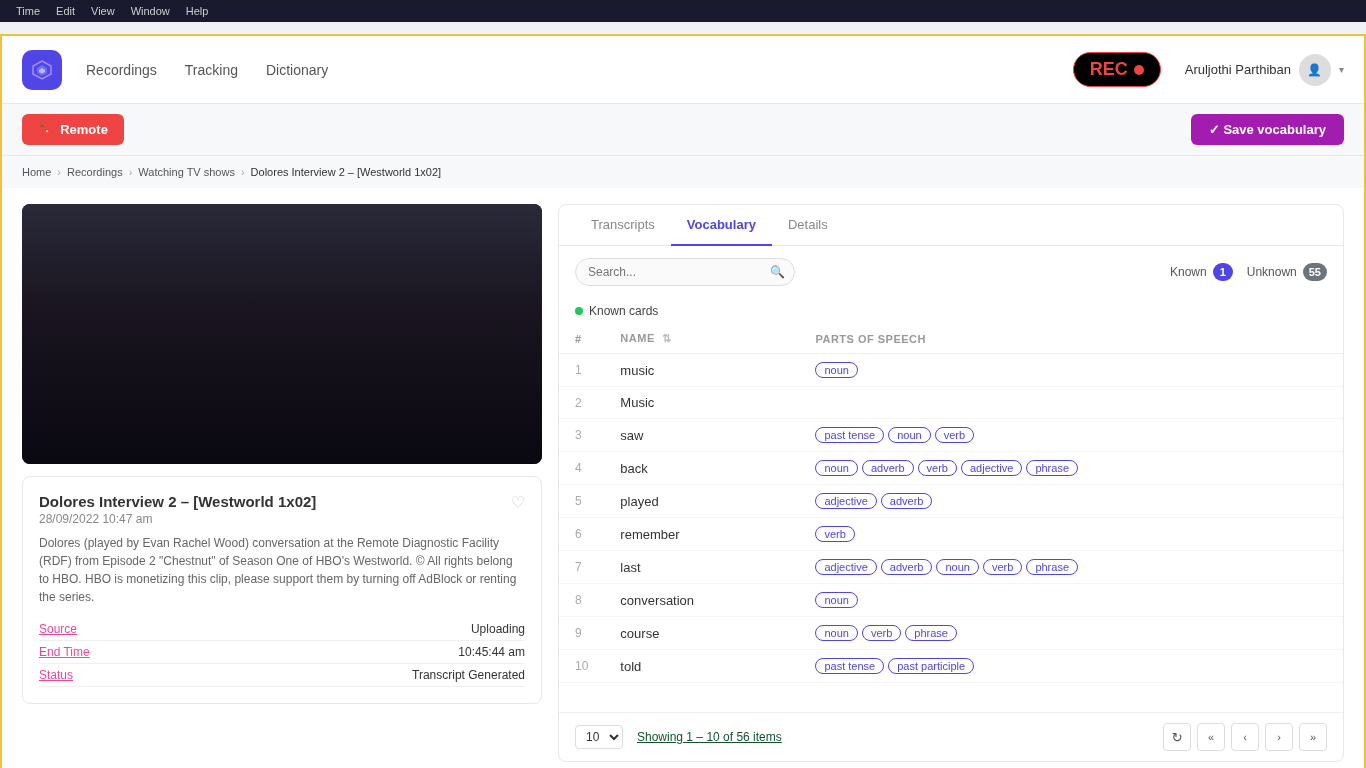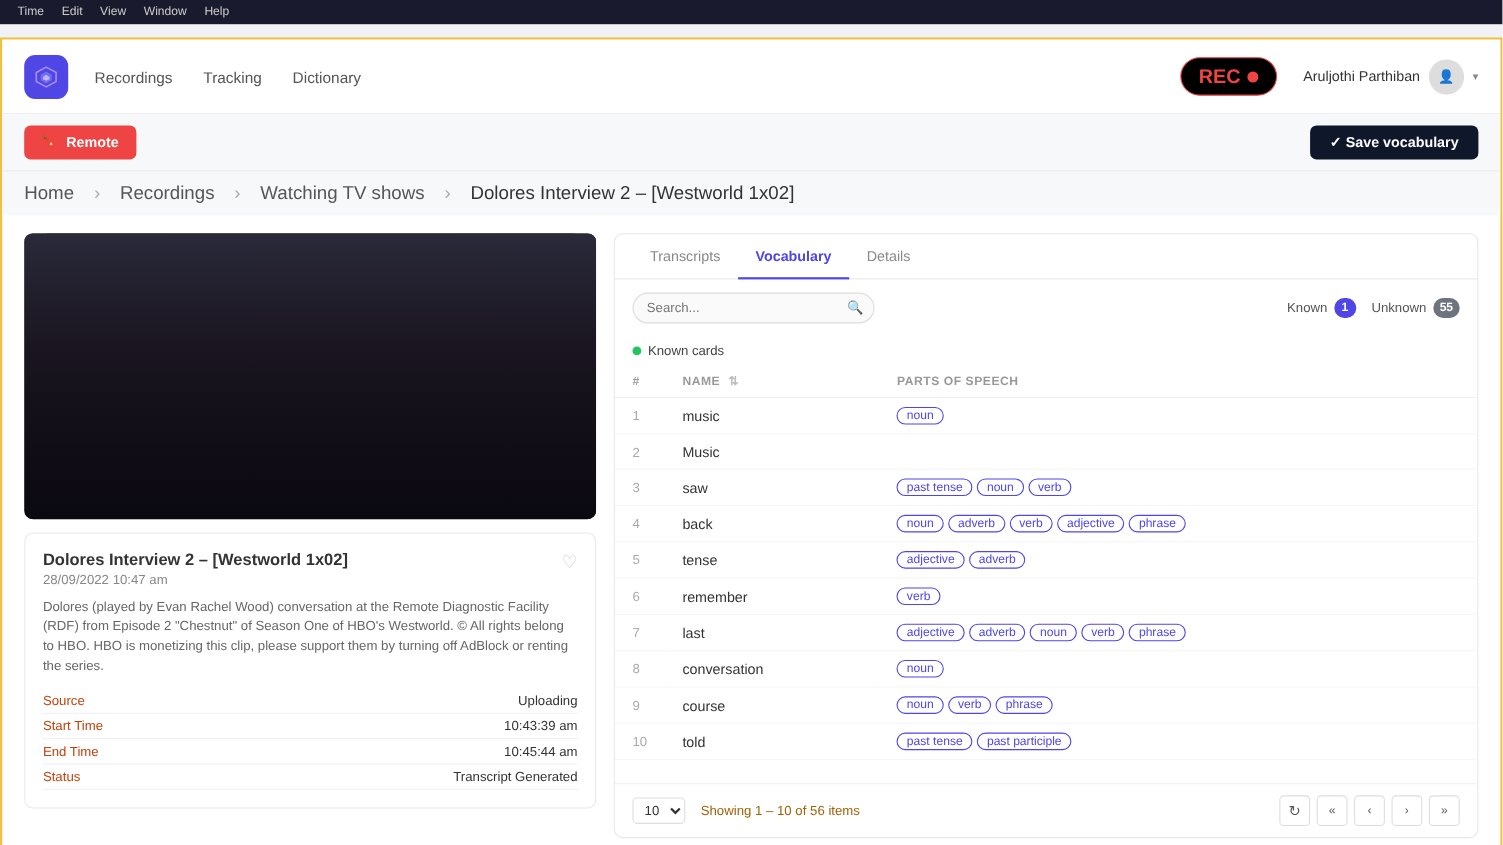--- a/index.html
+++ b/index.html
@@ -21,24 +21,24 @@
     .rec-btn { background: #000000; border: 1.5px solid #e44; color: #e44; border-radius: 20px; padding: 6px 16px; font-size: 18px; font-weight: 600; cursor: pointer; display: flex; align-items: center; gap: 6px; margin-right: 24px; }
     .rec-dot { width: 10px; height: 10px; background: #e44; border-radius: 50%; }
     .user-area { display: flex; align-items: center; gap: 8px; cursor: pointer; }
     .user-name { font-size: 13px; color: #333; font-weight: 400; }
     .user-avatar { width: 32px; height: 32px; background: #ddd; border-radius: 50%; overflow: hidden; display: flex; align-items: center; justify-content: center; font-size: 12px; color: #888; }
     .chevron-down { font-size: 10px; color: #888; }
 
     
     .action-bar { background: #f7f8fa; border-bottom: 1px solid #e8e8e8; padding: 10px 20px; display: flex; align-items: center; justify-content: space-between; flex-shrink: 0; }
     .delete-btn { background: #e44; color: #fff; border: none; border-radius: 6px; padding: 8px 16px; font-size: 13px; font-weight: 600; cursor: pointer; display: flex; align-items: center; gap: 6px; }
-    .save-btn { background: #0f172a; color: #fff; border: none; border-radius: 6px; padding: 8px 18px; font-size: 13px; font-weight: 600; cursor: pointer; display: flex; align-items: center; gap: 6px; }
-
-    
-    .breadcrumb { padding: 10px 20px; display: flex; align-items: flex-end; gap: 18px; font-size: 17px; color: #666; background: #f7f8fa; flex-shrink: 0; }
+    .save-btn { background: #a21caf; color: #fff; border: none; border-radius: 6px; padding: 8px 18px; font-size: 13px; font-weight: 600; cursor: pointer; display: flex; align-items: center; gap: 6px; }
+
+    
+    .breadcrumb { padding: 10px 20px; display: flex; align-items: flex-end; gap: 6px; font-size: 11px; color: #666; background: #f7f8fa; flex-shrink: 0; }
     .breadcrumb-sep { color: #aaa; }
     .breadcrumb-link { color: #555; cursor: pointer; }
     .breadcrumb-current { color: #333; font-weight: 500; }
 
     
     .main-content { display: flex; flex: 1; overflow: hidden; padding: 16px 20px; gap: 16px; }
 
     
     .left-panel { width: 520px; flex-shrink: 0; display: flex; flex-direction: column; gap: 12px; overflow-y: auto; }
     .video-thumb { width: 100%; height: 260px; background: #222; border-radius: 8px; overflow: hidden; position: relative; }
@@ -46,21 +46,21 @@
     .face-scene { width: 100%; height: 100%; position: relative; overflow: hidden; }
     .face-bg { position: absolute; inset: 0; background: linear-gradient(180deg, #2a2a3a 0%, #1a1520 40%, #0a0810 100%); }
 
     .recording-info { background: #fff; border-radius: 8px; padding: 16px; border: 1px solid #e8e8e8; }
     .recording-title { font-size: 15px; font-weight: 600; color: #333; }
     .recording-date { font-size: 12px; color: #888; margin-top: 2px; }
     .heart-icon { float: right; color: #ccc; font-size: 16px; cursor: pointer; }
     .recording-desc { font-size: 12px; color: #666; line-height: 1.5; margin-top: 8px; }
     .info-table { margin-top: 12px; width: 100%; }
     .info-row { display: flex; justify-content: space-between; padding: 4px 0; border-bottom: 1px solid #f0f0f0; font-size: 12px; }
-    .info-label { color: #c2410c; }
+    .info-label { color: #ec4899; text-decoration: underline; }
     .info-value { color: #333; font-weight: 500; }
 
     
     .right-panel { flex: 1; background: #fff; border-radius: 8px; border: 1px solid #e8e8e8; display: flex; flex-direction: column; overflow: hidden; }
 
     
     .tab-bar { display: flex; border-bottom: 1px solid #e8e8e8; padding: 0 16px; flex-shrink: 0; }
     .tab { padding: 12px 16px; font-size: 13px; color: #888; cursor: pointer; border-bottom: 2px solid transparent; margin-bottom: -1px; }
     .tab.active { color: #4f46e5; border-bottom-color: #4f46e5; font-weight: 600; }
 
@@ -85,21 +85,21 @@
     tbody tr { border-bottom: 1px solid #f5f5f5; }
     td { padding: 8px 16px; font-size: 13px; }
     .row-num { color: #aaa; font-size: 12px; width: 30px; }
     .word-name { color: #333; font-weight: 500; }
     .pos-tags { display: flex; flex-wrap: wrap; gap: 4px; }
     .pos-tag { border: 1px solid #4f46e5; color: #4f46e5; border-radius: 12px; padding: 1px 8px; font-size: 11px; }
 
     
     .pagination { display: flex; align-items: center; gap: 6px; padding: 10px 16px; border-top: 1px solid #f0f0f0; flex-shrink: 0; }
     .page-size-select { border: 1px solid #ddd; border-radius: 4px; padding: 3px 6px; font-size: 12px; background: #fff; color: #333; cursor: pointer; }
-    .page-info { flex: 1; font-size: 12px; color: #a16207; margin-left: 8px; }
+    .page-info { flex: 1; font-size: 12px; color: #14532d; margin-left: 8px; text-decoration: underline; }
     .page-btn { width: 28px; height: 28px; border: 1px solid #ddd; background: #fff; border-radius: 4px; cursor: pointer; display: flex; align-items: center; justify-content: center; color: #555; font-size: 11px; }
     .refresh-btn { width: 28px; height: 28px; border: 1px solid #ddd; background: #fff; border-radius: 4px; cursor: pointer; display: flex; align-items: center; justify-content: center; color: #555; }
 
     
     .right-panel ::-webkit-scrollbar { width: 4px; }
     .right-panel ::-webkit-scrollbar-track { background: #f5f5f5; }
     .right-panel ::-webkit-scrollbar-thumb { background: #ddd; border-radius: 2px; }
   </style>
 </head>
 <body>
@@ -218,24 +218,20 @@
           </div>
           <span class="heart-icon">♡</span>
         </div>
         <div class="recording-desc">Dolores (played by Evan Rachel Wood) conversation at the Remote Diagnostic Facility (RDF) from Episode 2 "Chestnut" of Season One of HBO's Westworld. © All rights belong to HBO. HBO is monetizing this clip, please support them by turning off AdBlock or renting the series.</div>
         <div class="info-table">
           <div class="info-row">
             <span class="info-label">Source</span>
             <span class="info-value">Uploading</span>
           </div>
           <div class="info-row">
-            <span class="info-label">Start Time</span>
-            <span class="info-value">10:43:39 am</span>
-          </div>
-          <div class="info-row">
             <span class="info-label">End Time</span>
             <span class="info-value">10:45:44 am</span>
           </div>
           <div class="info-row">
             <span class="info-label">Status</span>
             <span class="info-value">Transcript Generated</span>
           </div>
         </div>
       </div>
     </div>
@@ -312,21 +308,21 @@
                     <span class="pos-tag">noun</span>
                     <span class="pos-tag">adverb</span>
                     <span class="pos-tag">verb</span>
                     <span class="pos-tag">adjective</span>
                     <span class="pos-tag">phrase</span>
                   </div>
                 </td>
               </tr>
               <tr>
                 <td class="row-num">5</td>
-                <td class="word-name">tense</td>
+                <td class="word-name">played</td>
                 <td>
                   <div class="pos-tags">
                     <span class="pos-tag">adjective</span>
                     <span class="pos-tag">adverb</span>
                   </div>
                 </td>
               </tr>
               <tr>
                 <td class="row-num">6</td>
                 <td class="word-name">remember</td>

